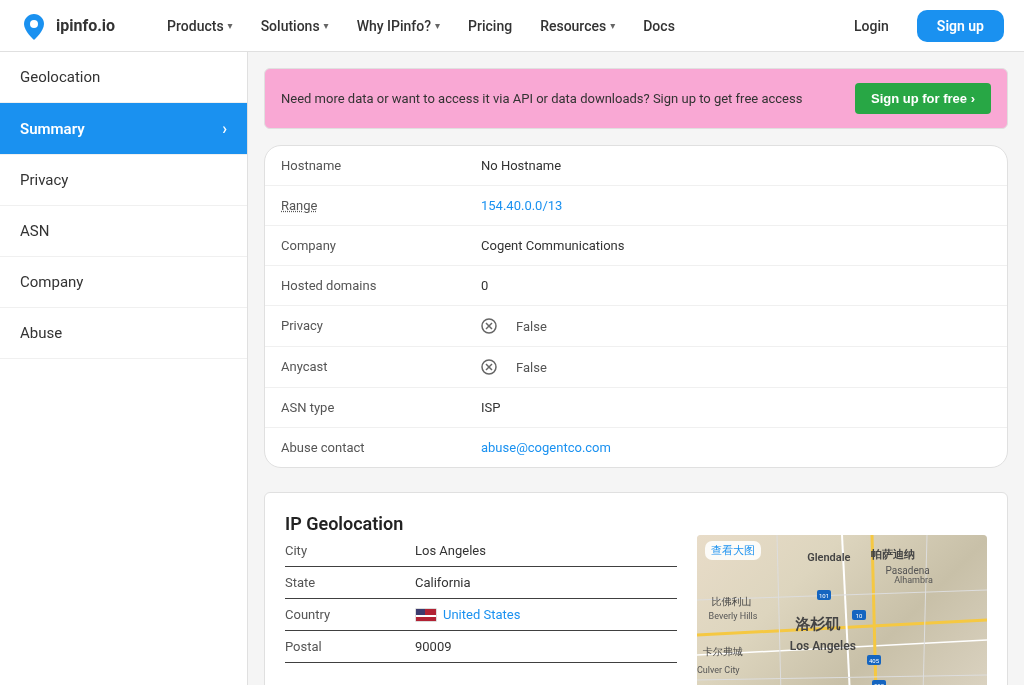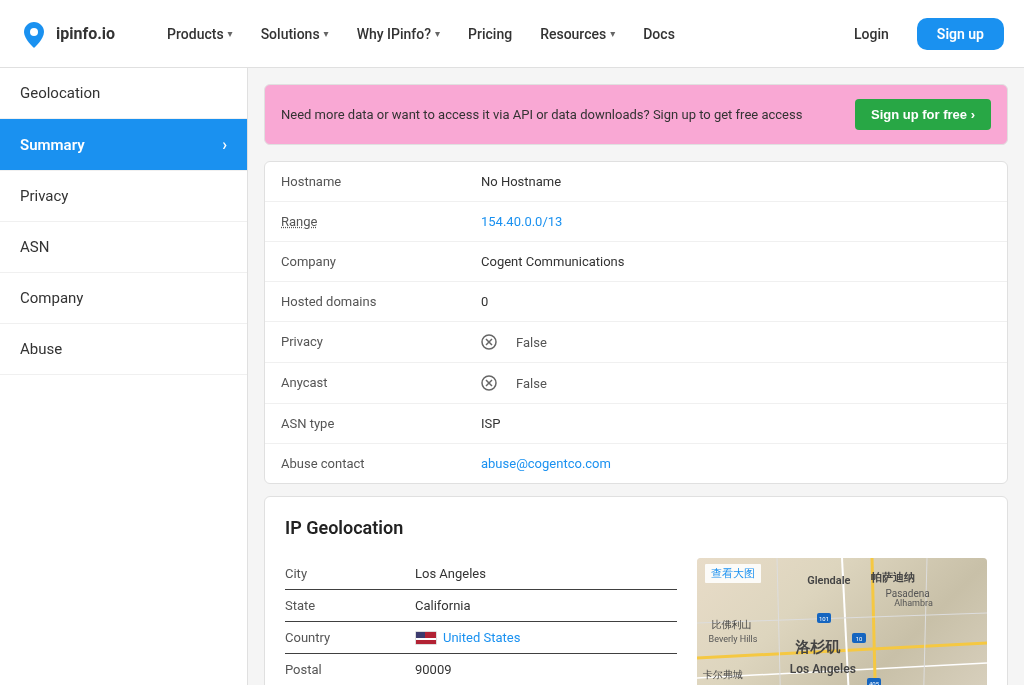--- a/index.html
+++ b/index.html
@@ -1,19 +1,19 @@
 <!DOCTYPE html>
 <html><head>
   <meta charset="utf-8">
   <style>
     * { box-sizing: border-box; margin: 0; padding: 0; }
     body { font-family: -apple-system, BlinkMacSystemFont, 'Segoe UI', Roboto, sans-serif; font-size: 14px; color: #333; background: #f5f5f5; }
 
     
-    .nav { background: #fff; border-bottom: 1px solid #e0e0e0; display: flex; align-items: center; padding: 0 20px; height: 68px; }
+    .nav { background: #fff; border-bottom: 1px solid #e0e0e0; display: flex; align-items: center; padding: 0 20px; height: 52px; }
     .nav-logo { display: flex; align-items: center; gap: 8px; margin-right: 40px; text-decoration: none; color: #333; font-weight: 700; font-size: 16px; }
     .nav-logo svg { width: 28px; height: 28px; }
     .nav-links { display: flex; align-items: center; gap: 4px; flex: 1; }
     .nav-link { display: flex; align-items: center; gap: 4px; padding: 8px 12px; color: #333; text-decoration: none; font-size: 14px; font-weight: 500; cursor: pointer; border-radius: 4px; }
     .nav-link .chevron { font-size: 10px; color: #666; }
     .nav-right { display: flex; align-items: center; gap: 12px; }
     .login-btn { padding: 8px 16px; color: #333; text-decoration: none; font-weight: 500; cursor: pointer; }
     .signup-btn { padding: 8px 20px; background: #1a91f0; color: #fff; border: none; border-radius: 10px; font-weight: 600; font-size: 14px; cursor: pointer; text-decoration: none; }
 
     
@@ -27,35 +27,35 @@
 
     
     .main { flex: 1; padding: 16px; overflow-y: auto; }
 
     
     .banner { background: #f9a8d4; border: 1px solid #e0e0e0; border-radius: 6px; padding: 14px 16px; display: flex; align-items: center; justify-content: space-between; margin-bottom: 16px; }
     .banner-text { font-size: 13px; color: #333; }
     .banner-btn { background: #28a745; color: #fff; border: none; border-radius: 4px; padding: 8px 16px; font-size: 13px; font-weight: 600; cursor: pointer; white-space: nowrap; }
 
     
-    .card { background: #fff; border: 1px solid #e0e0e0; border-radius: 6px; margin-bottom: 12px; overflow: hidden; }
+    .card { background: #fff; border: 1px solid #e0e0e0; border-radius: 17px; margin-bottom: 24px; overflow: hidden; }
     .table-row { display: flex; border-bottom: 1px solid #f0f0f0; }
     .table-row:last-child { border-bottom: none; }
     .table-label { width: 200px; padding: 12px 16px; color: #555; font-size: 13px; flex-shrink: 0; }
     .table-value { padding: 12px 16px; font-size: 13px; color: #333; flex: 1; display: flex; align-items: center; gap: 6px; }
     .table-value a { color: #1a91f0; text-decoration: none; }
     .table-label.underline { text-decoration: underline; text-decoration-style: dotted; }
 
     
     .false-icon { display: inline-flex; align-items: center; gap: 19px; color: #555; }
     .false-icon svg { width: 16px; height: 16px; }
 
     
     .geo-section { background: #fff; border: 1px solid #e0e0e0; border-radius: 6px; padding: 20px; }
-    .geo-title { font-size: 18px; font-weight: 600; margin-bottom: 20px; color: #222; }
+    .geo-title { font-size: 18px; font-weight: 600; margin-bottom: 1px; color: #222; }
     .geo-content { display: flex; gap: 20px; }
     .geo-table { flex: 1; }
     .geo-row { display: flex; padding: 8px 0; border-bottom: 1px solid #404040; }
     .geo-row:last-child { border-bottom: none; }
     .geo-label { width: 130px; color: #555; font-size: 13px; flex-shrink: 0; }
     .geo-value { font-size: 13px; color: #333; display: flex; align-items: center; gap: 6px; }
     .geo-value a { color: #1a91f0; text-decoration: none; }
 
     
     .map-container { width: 290px; height: 200px; flex-shrink: 0; border-radius: 4px; overflow: hidden; position: relative; background: #e8e0d8; }
@@ -279,21 +279,21 @@
             <div style="position:absolute; top:15%; left:65%; font-size:10px; color:#555;">Pasadena</div>
             <div style="position:absolute; top:20%; left:68%; font-size:9px; color:#555;">Alhambra</div>
             <div style="position:absolute; top:30%; left:5%; font-size:10px; color:#444;">比佛利山</div>
             <div style="position:absolute; top:38%; left:4%; font-size:9px; color:#555;">Beverly Hills</div>
             <div style="position:absolute; top:55%; left:2%; font-size:10px; color:#444;">卡尔弗城</div>
             <div style="position:absolute; top:65%; left:0%; font-size:9px; color:#555;">Culver City</div>
 
             <div style="position:absolute; top:40%; left:34%; font-size:15px; font-weight:700; color:#444;">洛杉矶</div>
             <div style="position:absolute; top:52%; left:32%; font-size:12px; font-weight:600; color:#444;">Los Angeles</div>
 
-            <div style="position:absolute; top:6px; left:8px; background:rgba(255,255,255,0.88); color:#1a91f0; font-size:11px; padding:2px 6px; border-radius:1px; cursor:pointer;">查看大图</div>
+            <div style="position:absolute; top:6px; left:8px; background:rgba(255,255,255,0.88); color:#1a91f0; font-size:11px; padding:2px 6px; border-radius:7px; cursor:pointer;">查看大图</div>
 
           </div>
         </div>
       </div>
     </div>
 
   </main>
 </div>
 
 </body></html>

